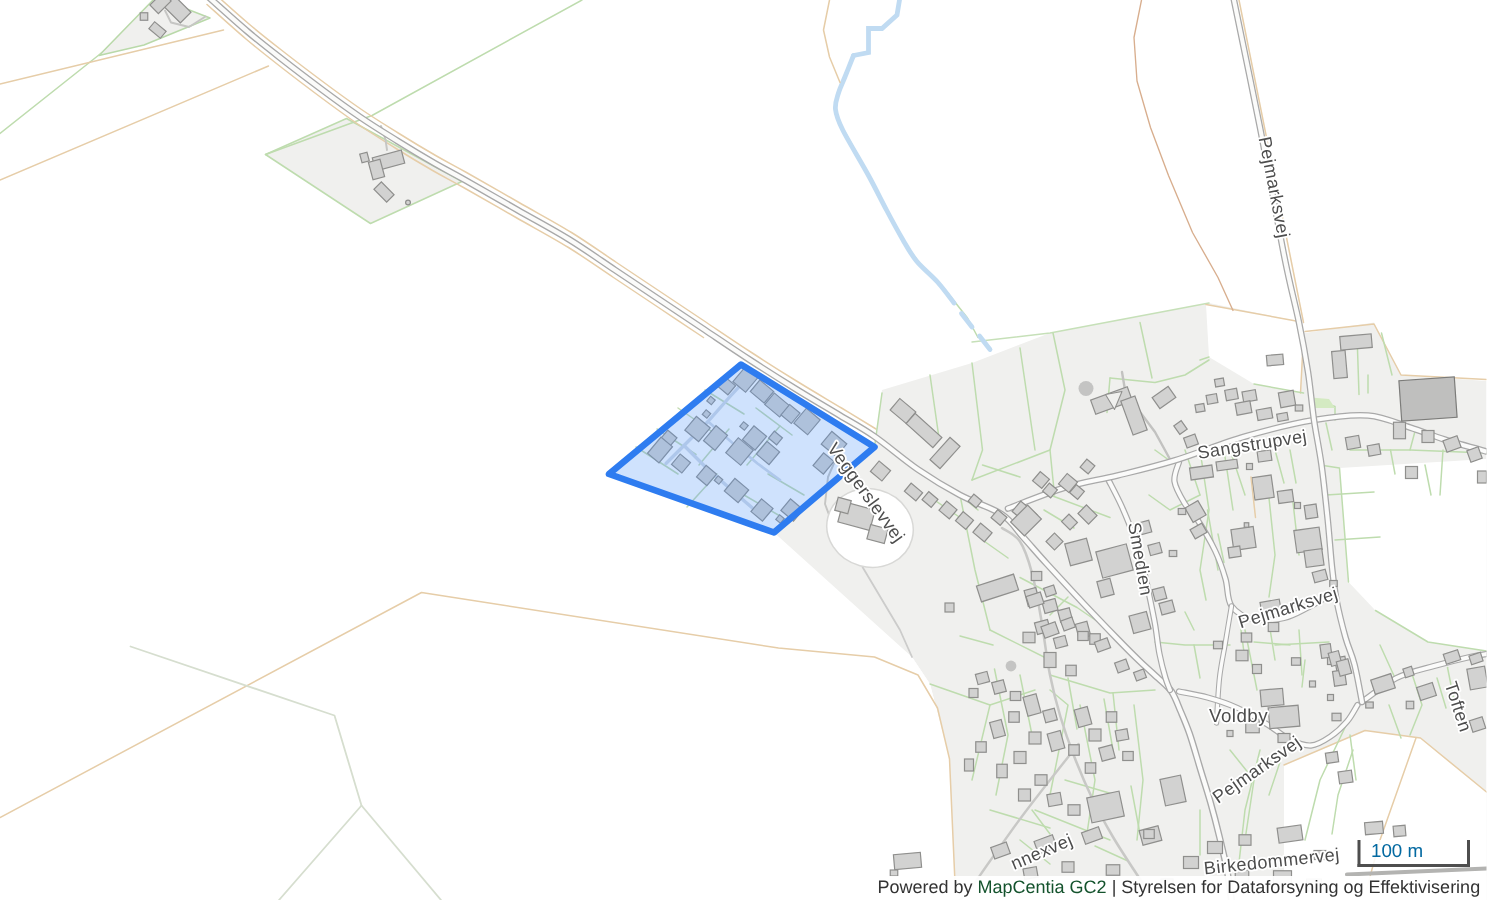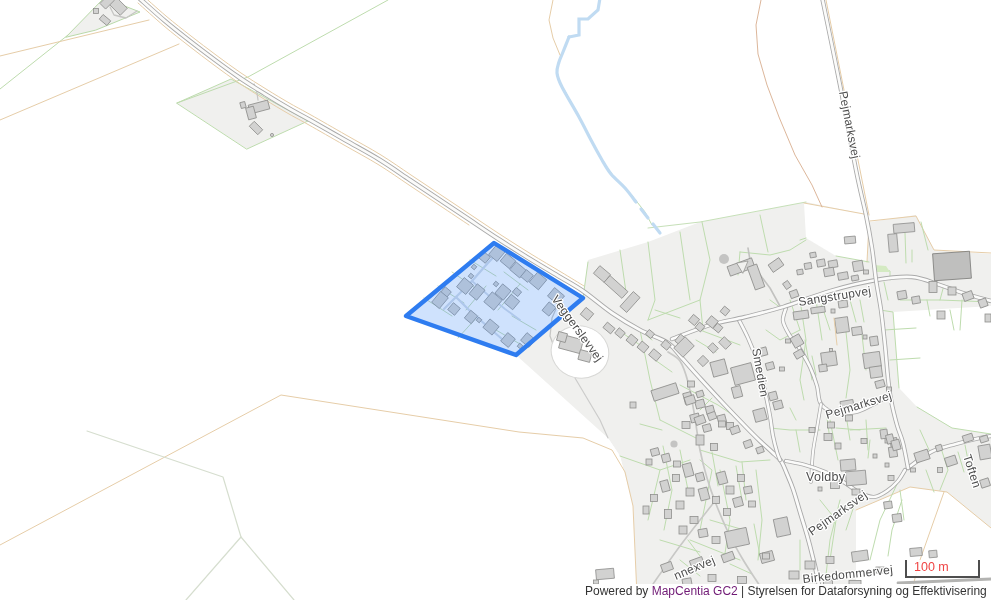--- a/index.html
+++ b/index.html
@@ -1,23 +1,23 @@
 <!DOCTYPE html>
 <html><head>
 <meta charset="utf-8">
 <style>
 html,body{margin:0;padding:0;width:991px;height:600px;overflow:hidden;
 font-family:"Liberation Sans",sans-serif;background:#fff;-webkit-font-smoothing:antialiased;}
 #map{position:absolute;left:0;top:0;width:991px;height:600px;}
 #scalebar{position:absolute;left:905px;top:560px;width:63.5px;height:16px;
 background:rgba(255,255,255,0.86);border:2.5px solid #4e4e4e;border-top:none;
-font-size:12.5px;color:#ef4444;padding-left:7px;line-height:15px;}
+font-size:12.5px;color:#0369a1;padding-left:7px;line-height:15px;}
 #attrib{position:absolute;left:578px;top:584px;width:406px;height:16px;background:rgba(255,255,255,0.95);
 font-size:12px;color:#333;padding-left:7px;line-height:15px;white-space:nowrap;}
-#attrib a{color:#701a75;text-decoration:none;}
+#attrib a{color:#14532d;text-decoration:none;}
 </style>
 </head>
 <body>
 
 <svg id="map" width="991" height="600" viewBox="0 0 991 600">
 
 <rect x="0" y="0" width="991" height="600" fill="#ffffff"></rect>
 
 <polygon points="588.0,260.0 648.0,242.0 700.0,222.0 806.0,202.0 864.0,214.0 870.0,222.0 916.0,215.0 934.0,250.0 991.0,254.0 991.0,600.0 637.0,600.0 633.0,506.0 620.0,456.0 608.0,438.0 516.0,355.0 583.0,298.0" fill="#f0f0ee" stroke="none" stroke-width="1" stroke-linejoin="round" stroke-linecap="round"></polygon>
 

